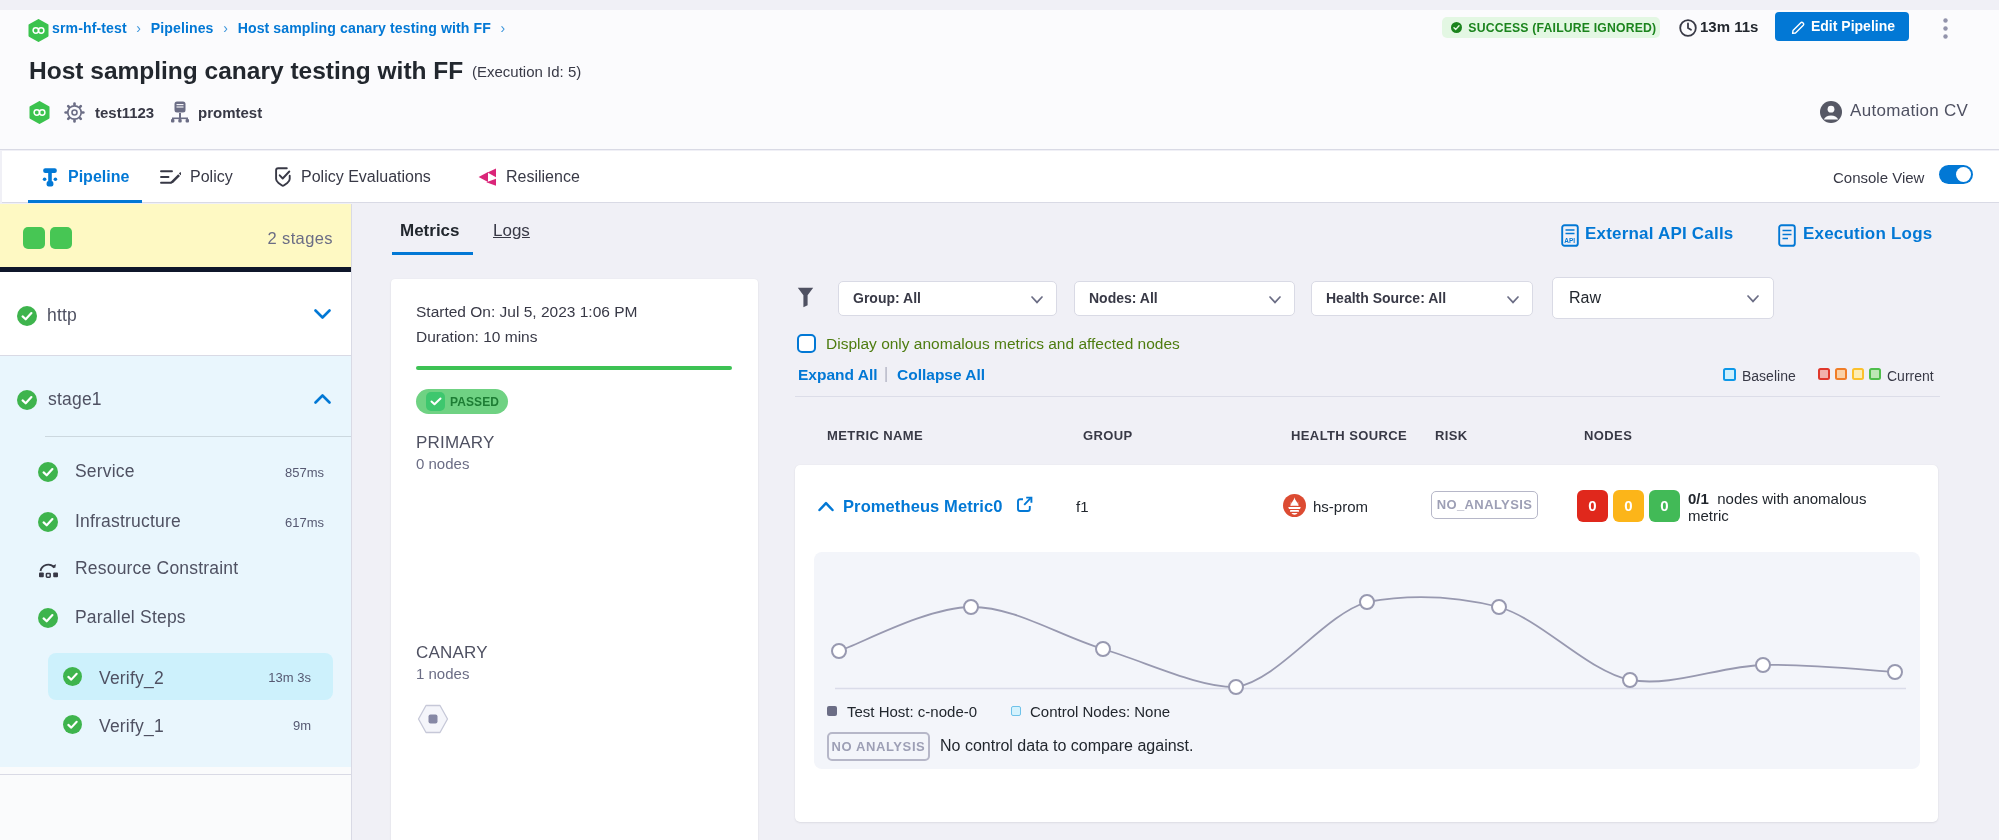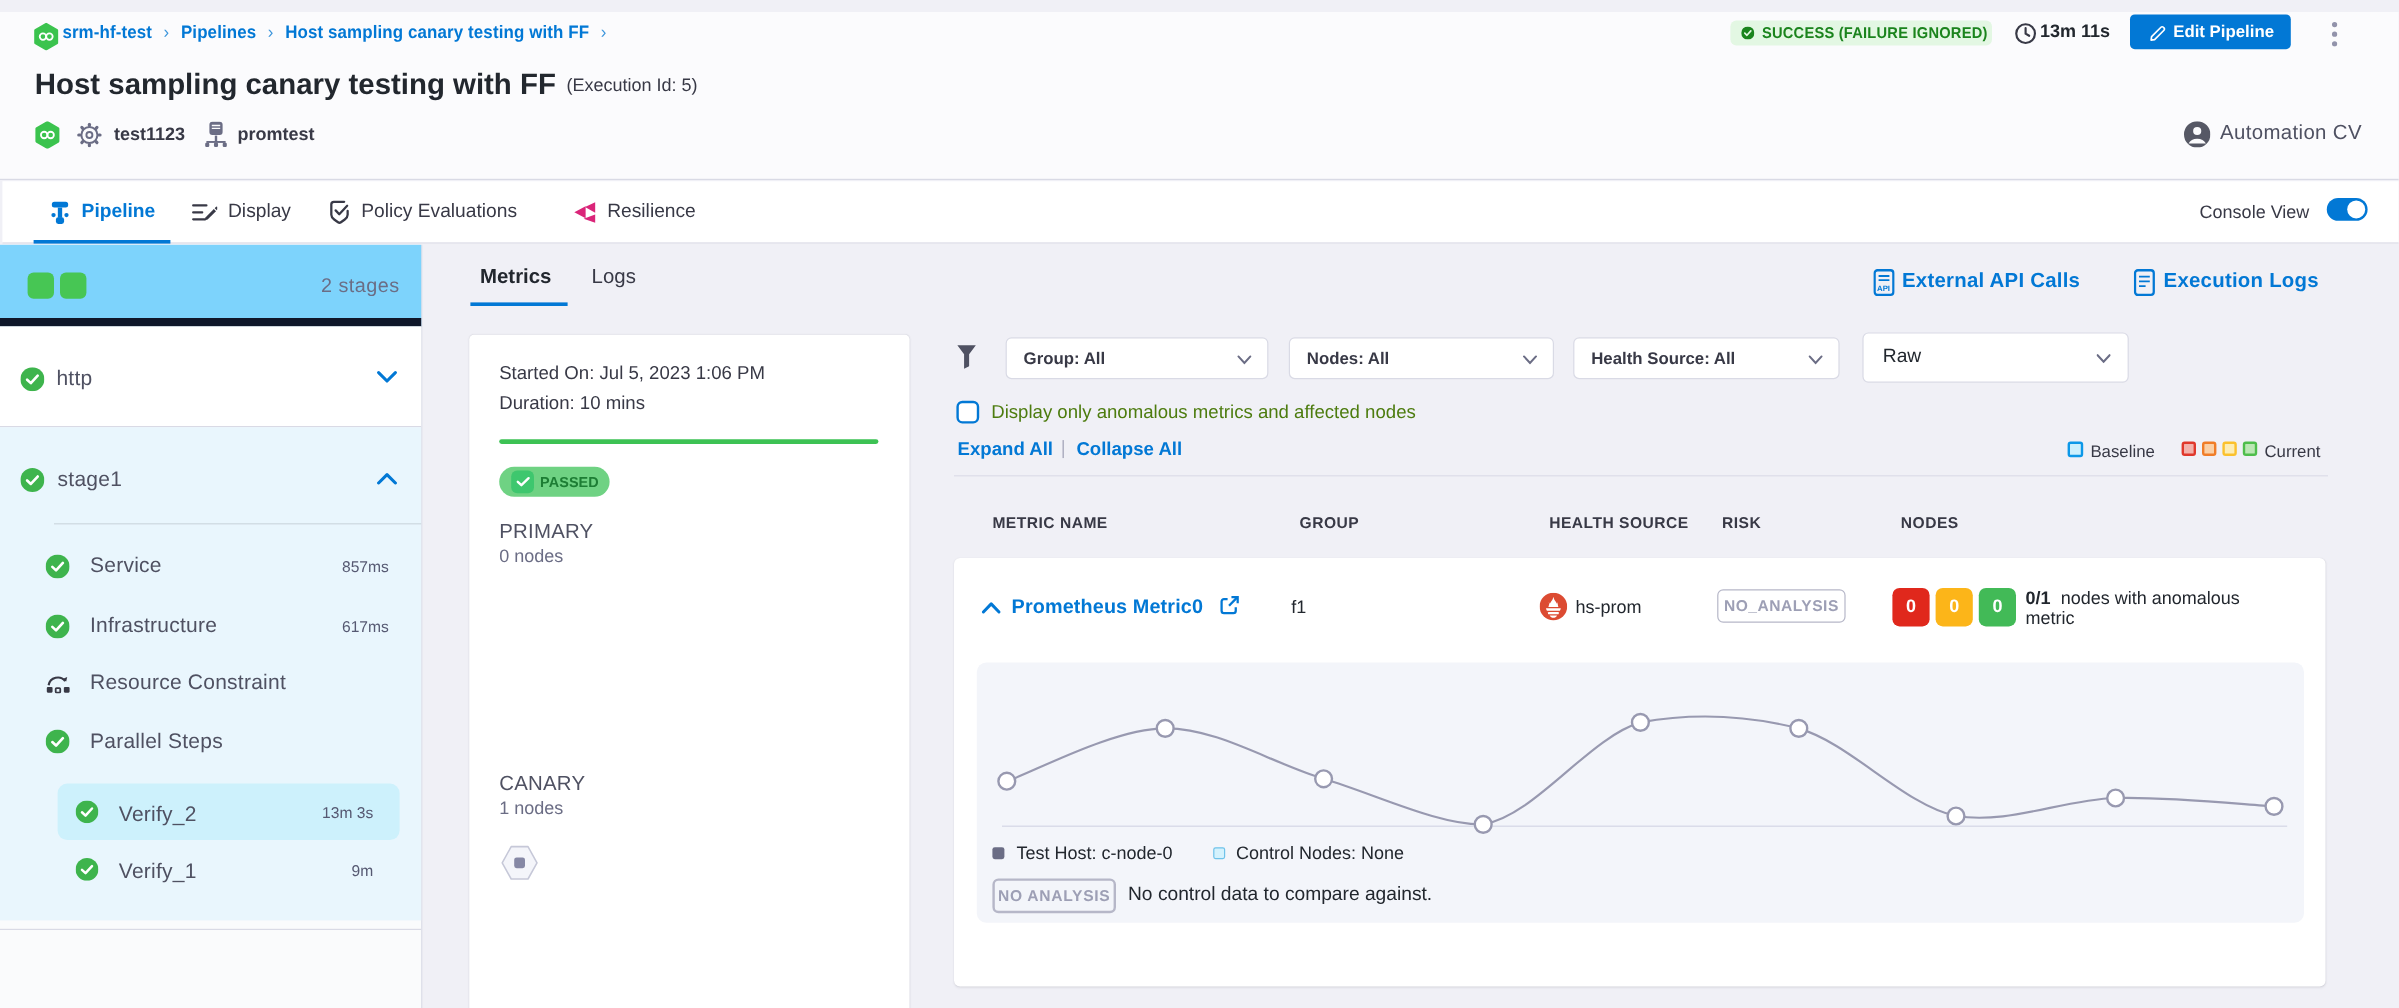--- a/index.html
+++ b/index.html
@@ -21,37 +21,37 @@
 .autocv { position:absolute; left:1850px; top:91px; font-size:17px; color:#4f5162; letter-spacing:0.3px; }
 
 
 .tabbar { position:absolute; left:2px; top:141px; width:1997px; height:52px; background:#fff; border-bottom:1px solid #d9dae5; }
 .tab-underline { position:absolute; left:26px; top:49px; width:114px; height:3px; background:#0278d5; }
 .toggle { position:absolute; left:1937px; top:14px; width:34px; height:19px; background:#0278d5; border-radius:10px; }
 .toggle .knob { position:absolute; right:2px; top:2px; width:15px; height:15px; background:#fff; border-radius:50%; }
 
 
 .sidebar { position:absolute; left:0; top:194px; width:352px; height:641px; background:#fafbfc; border-right:1px solid #d9dae5; }
-.sb-row1 { position:absolute; left:0; top:0; width:100%; height:68px; border-bottom:7px solid #0f172a; background:#7dd3fc; }
+.sb-row1 { position:absolute; left:0; top:0; width:100%; height:68px; border-bottom:5px solid #0f172a; background:#fef9c3; }
 .sq { position:absolute; top:23px; width:22px; height:22px; border-radius:5px; background:#47c654; }
 .stages-lbl { position:absolute; right:18px; top:25px; font-size:16.5px; color:#6b6d85; letter-spacing:0.4px; }
 .sb-http { position:absolute; left:0; top:68px; width:100%; height:84px; background:#fff; border-bottom:1px solid #d9dae5; }
 .sb-stagearea { position:absolute; left:0; top:152px; width:100%; height:411px; background:#e9f6fd; }
 .sb-stage1row { position:absolute; left:0; top:0; width:100%; height:81px; }
 .sb-stage1row:after { content:""; position:absolute; left:45px; right:0; bottom:0; height:1px; background:#ccd8df; }
 .sb-bottom-div { position:absolute; left:0; top:570px; width:100%; height:1px; background:#d9dae5; }
 .rowtxt { font-size:17.5px; color:#4f5162; letter-spacing:0.2px; }
 .steptime { font-size:13px; color:#565972; }
 .verify2pill { position:absolute; left:48px; top:449px; width:285px; height:47px; background:#cdf1fc; border-radius:8px; }
 
 
 .main { position:absolute; left:353px; top:194px; width:1646px; height:641px; background:#f0f0f6; }
 .mtab { position:absolute; top:17px; font-size:17px; }
 .mtab.m1 { left:47px; color:#22272e; font-weight:700; }
-.mtab.m2 { left:140px; color:#383946; }
+.mtab.m2 { left:140px; color:#383946;text-decoration:underline; }
 .mtab-underline { position:absolute; left:39px; top:48px; width:81px; height:3px; background:#0278d5; }
 
 .midcard { position:absolute; left:38px; top:75px; width:367px; height:566px; background:#fff; border-radius:4px; box-shadow:0 0 1px rgba(40,41,61,.08), 0 1px 2px rgba(96,97,112,.12); }
 .midcard .line1 { position:absolute; left:25px; top:24px; font-size:15.5px; color:#383946; }
 .midcard .line2 { position:absolute; left:25px; top:49px; font-size:15.5px; color:#383946; }
 .greenbar { position:absolute; left:25px; top:87px; width:316px; height:4px; border-radius:2px; background:#3dc254; }
 .passed { position:absolute; left:25px; top:110px; width:92px; height:25px; background:#6fd283; border-radius:13px; }
 .passed .ck { position:absolute; left:10px; top:3px; width:19px; height:19px; background:#3ec76e; border-radius:5px; }
 .passed .pt { position:absolute; left:34px; top:6px; font-size:12px; font-weight:700; color:#1d7d34; letter-spacing:0.1px; }
 .grouph { font-size:17px; color:#4f5162; letter-spacing:0.2px; }
@@ -165,21 +165,21 @@
     <div class="tab-underline"></div>
     <svg class="ico" style="left:158px;top:17px;" width="21" height="19" viewBox="0 0 21 19">
       <g stroke="#383946" stroke-width="1.9" stroke-linecap="round">
         <line x1="1" y1="3.2" x2="12" y2="3.2"></line>
         <line x1="1" y1="9" x2="8.5" y2="9"></line>
         <line x1="1" y1="14.8" x2="11" y2="14.8"></line>
       </g>
       <path d="M11.2 13.2 L18.2 6.2 l1.8 1.8 L13 15 l-2.4 0.6 Z" fill="#383946"></path>
       <path d="M18.9 5.5 l0.9-0.9 a1.27 1.27 0 0 1 1.8 1.8 l-0.9 0.9 Z" fill="#383946"></path>
     </svg>
-    <span class="abs" style="left:188px;top:17px;font-size:16px;color:#383946;">Display</span>
+    <span class="abs" style="left:188px;top:17px;font-size:16px;color:#383946;">Policy</span>
     <svg class="ico" style="left:271px;top:15px;" width="20" height="22" viewBox="0 0 20 22">
       <path d="M13.8 2.2 H5.2 A2.1 2.1 0 0 0 3.1 4.3 V13 c0 1.6 0.9 2.8 2.4 3.9 l3.2 2.3 a2 2 0 0 0 2.4 0 l3.2-2.3 c1.5-1.1 2.4-2.3 2.4-3.9 V9.8" fill="none" stroke="#383946" stroke-width="1.9" stroke-linecap="round"></path>
       <path d="M6.7 9.3 l3 3.2 6.6-7" fill="none" stroke="#383946" stroke-width="1.9" stroke-linecap="round" stroke-linejoin="round"></path>
     </svg>
     <span class="abs" style="left:299px;top:17px;font-size:16px;color:#383946;">Policy Evaluations</span>
     <svg class="ico" style="left:474px;top:16px;" width="21" height="20" viewBox="0 0 21 20">
       <g fill="#da2579">
         <polygon points="20,1.5 20,10.2 11.5,5.6"></polygon>
         <polygon points="2.6,9.9 12,4.9 12,14.9"></polygon>
         <polygon points="20,11.8 20,18.7 10.3,15.2"></polygon>

